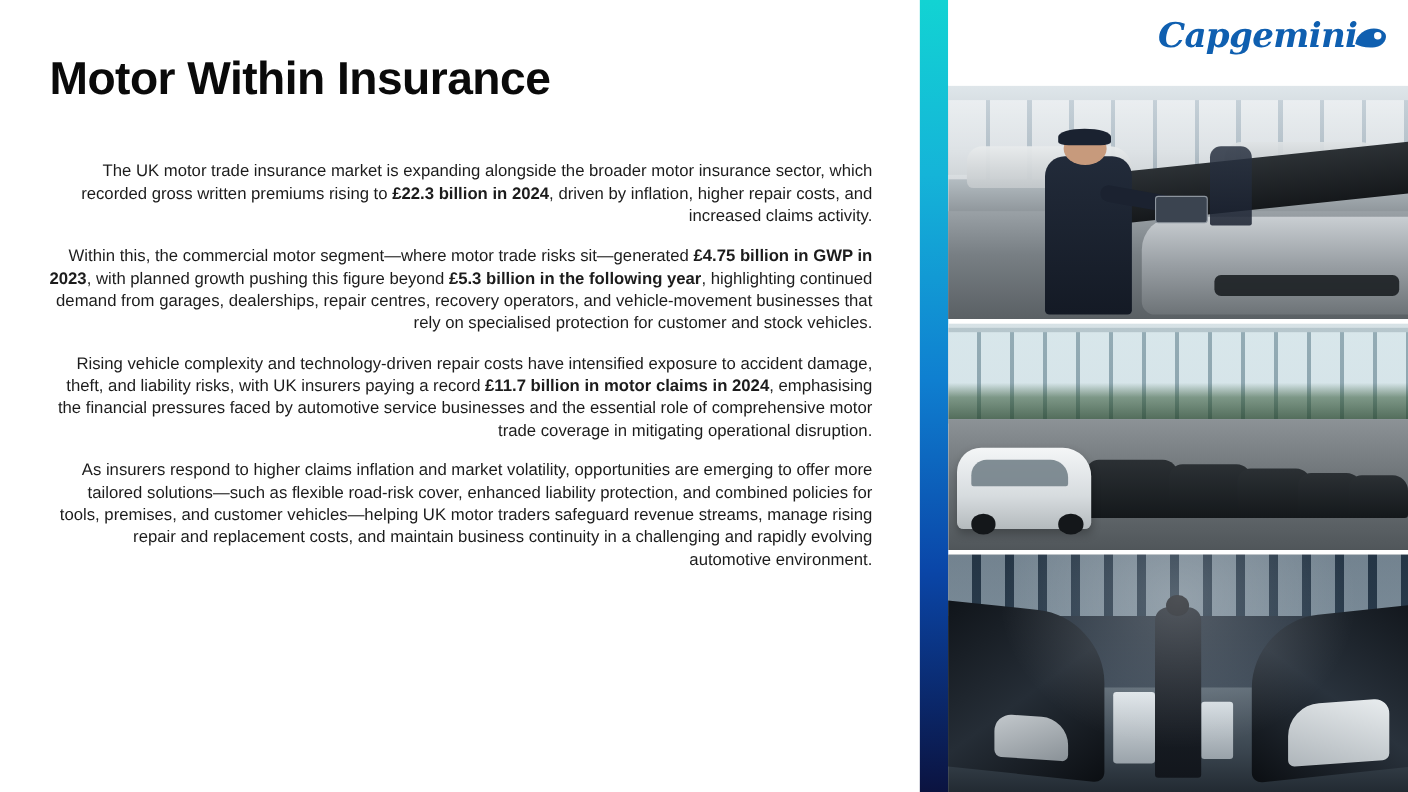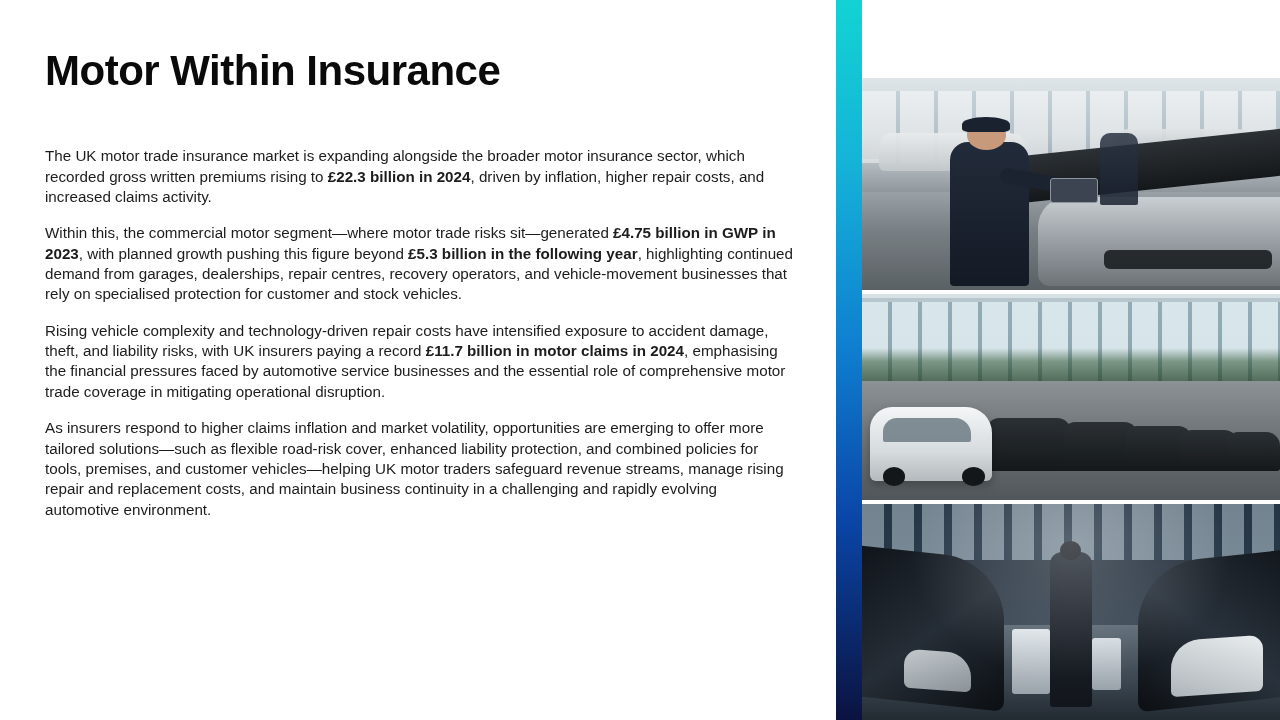--- a/index.html
+++ b/index.html
@@ -43,21 +43,21 @@
   }
   .body-copy {
     margin-top: 52px;
     width: 748px;
   }
   .para {
     font-size: 15.2px;
     line-height: 1.34;
     margin: 0 0 16px 0;
     color: #1c1c1c;
-    text-align: left;
+    text-align: right;
   }
   .para:last-child { margin-bottom: 11px; }
   .para b { font-weight: bold; }
 
   
   .rail {
     position: absolute;
     left: 836px;
     top: 0;
     width: 444px;
@@ -299,20 +299,31 @@
       <p class="para"><span>Within this, the commercial motor segment—where motor trade risks sit—generated </span><b>£4.75 billion in GWP in 2023</b><span>, with planned growth pushing this figure beyond </span><b>£5.3 billion in the following year</b><span>, highlighting continued demand from garages, dealerships, repair centres, recovery operators, and vehicle-movement businesses that rely on specialised protection for customer and stock vehicles.</span></p>
       <p class="para"><span>Rising vehicle complexity and technology-driven repair costs have intensified exposure to accident damage, theft, and liability risks, with UK insurers paying a record </span><b>£11.7 billion in motor claims in 2024</b><span>, emphasising the financial pressures faced by automotive service businesses and the essential role of comprehensive motor trade coverage in mitigating operational disruption.</span></p>
       <p class="para"><span>As insurers respond to higher claims inflation and market volatility, opportunities are emerging to offer more tailored solutions—such as flexible road-risk cover, enhanced liability protection, and combined policies for tools, premises, and customer vehicles—helping UK motor traders safeguard revenue streams, manage rising repair and replacement costs, and maintain business continuity in a challenging and rapidly evolving automotive environment.</span></p>
     </div>
   </div>
 
   <div class="rail">
 
     <div class="rail-gradient"></div>
 
+    <div class="logo-area">
+      <div class="logo">
+        <span class="logo-text">Capgemini</span>
+        <span class="logo-swoosh">
+          <svg width="34" height="32" viewBox="0 0 34 32" aria-hidden="true">
+            <path d="M4 20 C6 6, 24 2, 31 10 C34 14, 30 22, 22 23 C14 24, 8 22, 4 20 Z" fill="#0f5fb0"></path>
+            <circle cx="24.5" cy="12.5" r="3.4" fill="#ffffff"></circle>
+          </svg>
+        </span>
+      </div>
+    </div>
 
     <div class="photo photo-1">
       <div class="p1-bg"></div>
       <div class="p1-ceiling"></div>
       <div class="p1-glass"></div>
       <div class="p1-floor"></div>
       <div class="p1-car-bg"></div>
       <div class="p1-car-bg2"></div>
       <div class="p1-frontcar"></div>
       <div class="p1-hood"></div>

